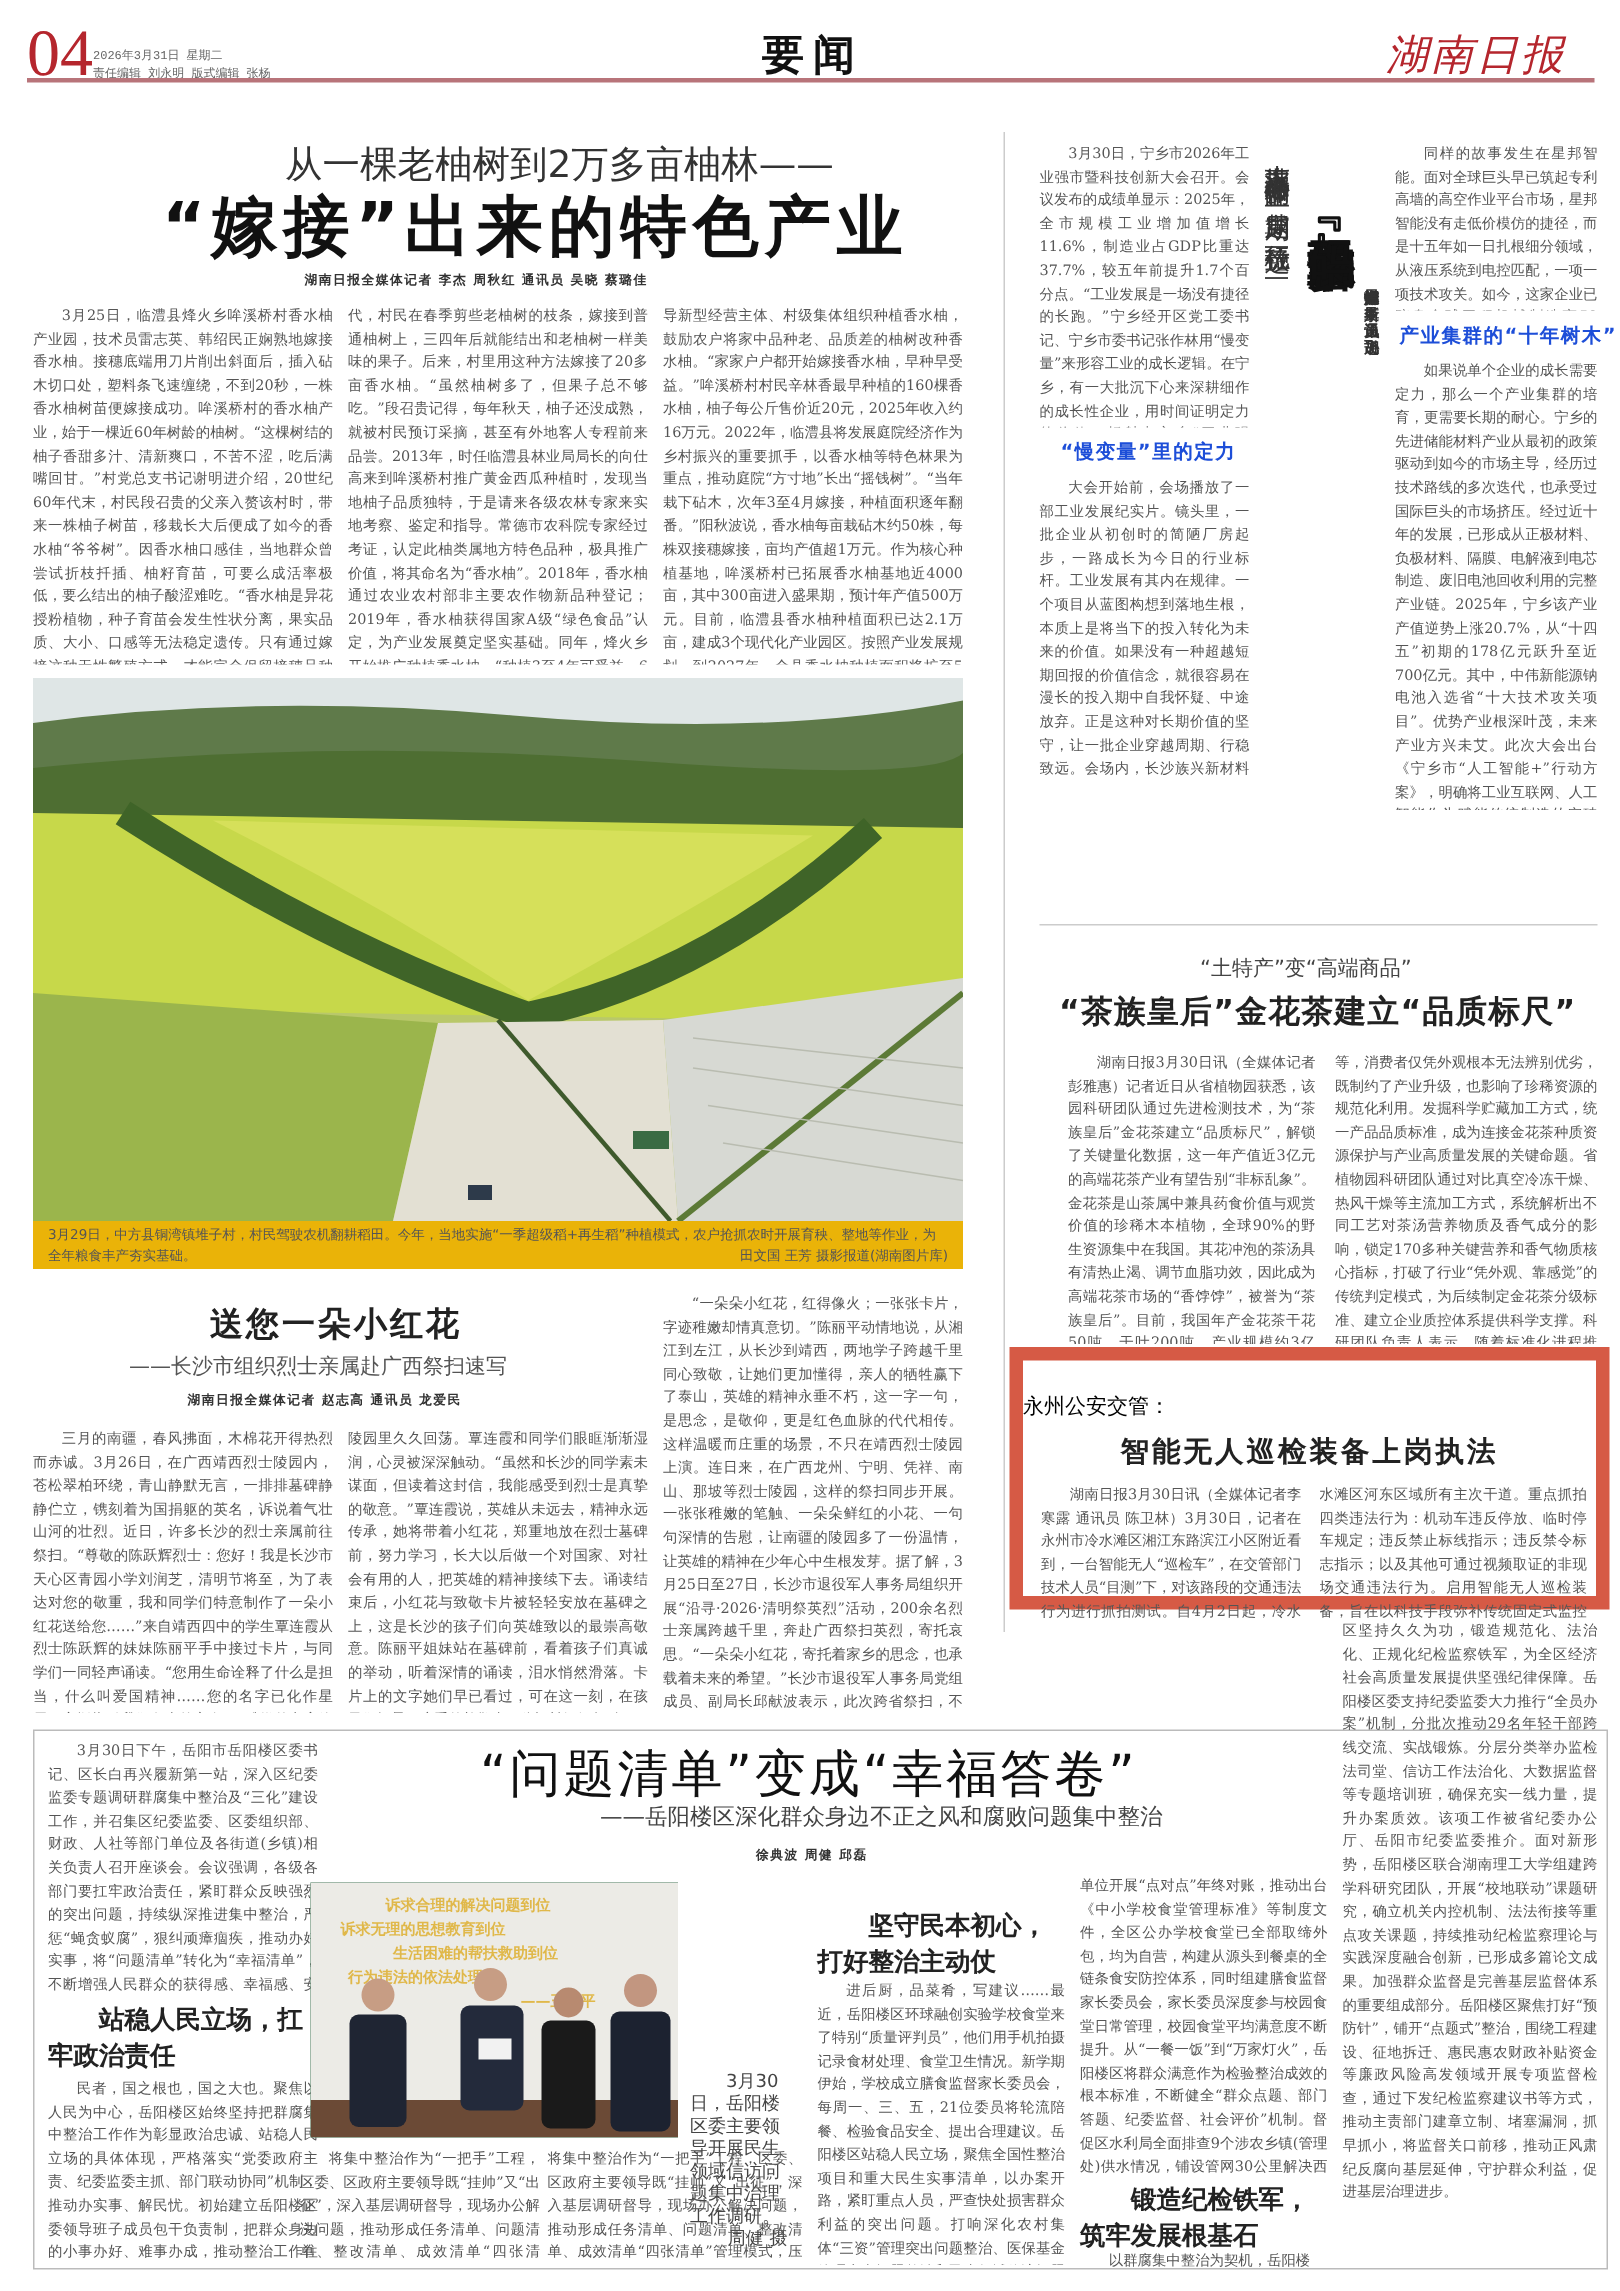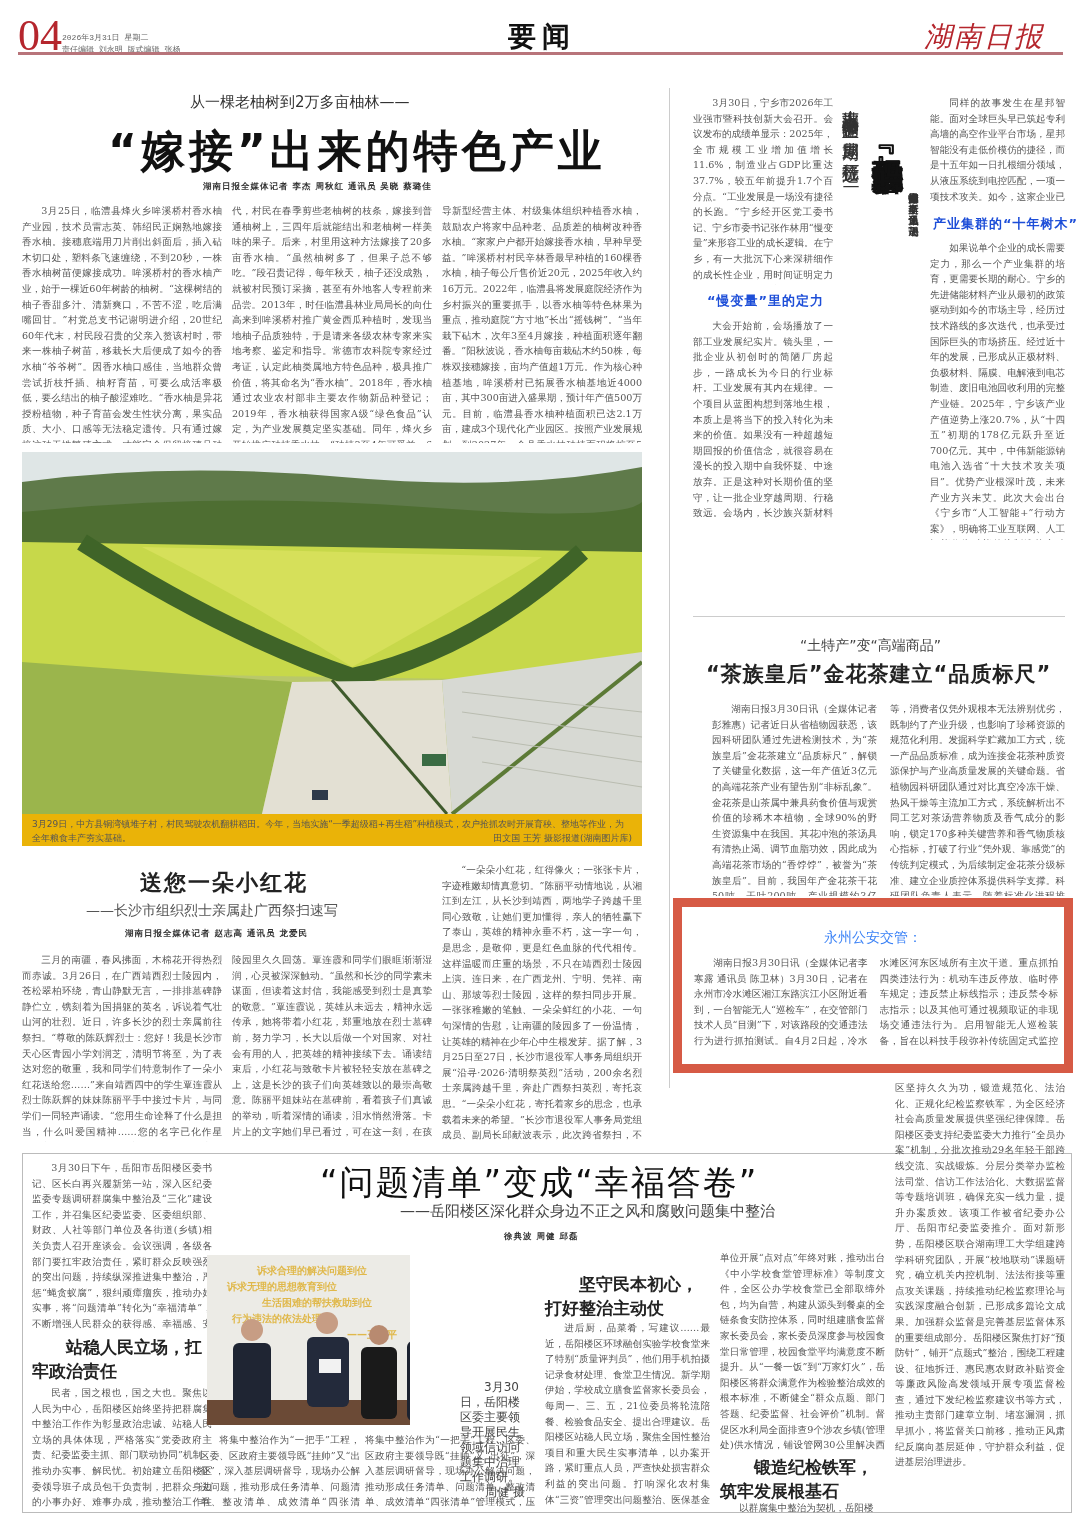--- a/index.html
+++ b/index.html
@@ -7,35 +7,35 @@
 .abs{position:absolute}
 .txt{font-size:9.6px;line-height:15.6px;color:#555;text-align:justify;text-indent:2em}
 .sans{font-family:"DejaVu Sans",sans-serif}
 
 .page-no{left:18px;top:14px;font-size:44px;color:#b5262d;font-family:"Liberation Serif",serif;line-height:44px}
 .meta{left:62px;top:32px;font-size:8px;line-height:12px;color:#666;font-family:Liberation Mono, monospace}
 .section{left:508px;top:18px;font-size:28px;font-weight:bold;color:#111;letter-spacing:6px;font-family:"DejaVu Serif",serif}
 .logo{left:924px;top:18px;font-size:28px;color:#b5262d;font-style:italic;font-family:"DejaVu Serif",serif;letter-spacing:2px}
 .rule{left:18px;top:52px;width:1045px;height:3px;background:#b8747a}
 
-.kicker1{left:190px;top:93px;font-size:15px;color:#333;font-family:"DejaVu Sans",sans-serif}
+.kicker1{left:190px;top:93px;font-size:25px;color:#333;font-family:"DejaVu Sans",sans-serif}
 .head1{left:108px;top:122px;font-size:44px;font-weight:bold;color:#111;font-family:"DejaVu Sans",sans-serif;letter-spacing:4px}
 .byline{font-size:8.5px;font-weight:bold;color:#333;font-family:"DejaVu Sans",sans-serif;letter-spacing:1px}
 .photo1{left:22px;top:452px;width:620px;height:362px;overflow:hidden;background:#b9c86a}
 .cap1{left:22px;top:814px;width:620px;height:32px;background:#eab308;font-size:9px;line-height:14px;color:#555;padding:3px 10px;font-family:"DejaVu Sans",sans-serif}
 
 .vline{width:1px;background:#ccc}
 .hline{height:1px;background:#ccc}
 .vert{writing-mode:vertical-rl;text-orientation:upright}
 .subhead{font-size:13px;font-weight:bold;color:#1d4ed8;font-family:"DejaVu Sans",sans-serif;letter-spacing:1px}
 
 .redbox{left:673px;top:898px;width:400px;height:175px;border:9px solid #d65a45;background:#fff}
 
 .bottom-frame{left:22px;top:1153px;width:1050px;height:360px;border:1px solid #bbb}
-.photo2{left:207px;top:1255px;width:203px;height:170px;overflow:hidden;background:#14532d}
+.photo2{left:207px;top:1255px;width:245px;height:170px;overflow:hidden;background:#14532d}
 .sectionhead{font-size:17px;font-weight:bold;color:#222;font-family:"DejaVu Serif",serif;line-height:24px}
 </style>
 </head>
 <body>
 
 <div class="abs page-no">04</div>
 <div class="abs meta">
   <div>2026年3月31日  星期二</div>
   <div>责任编辑  刘永明   版式编辑  张杨</div>
 </div>
@@ -89,21 +89,22 @@
 <div class="abs subhead" style="left:933px;top:215px">产业集群的“十年树木”</div>
 <div class="abs txt" style="left:930px;top:240px;width:135px;height:300px;overflow:hidden">如果说单个企业的成长需要定力，那么一个产业集群的培育，更需要长期的耐心。宁乡的先进储能材料产业从最初的政策驱动到如今的市场主导，经历过技术路线的多次迭代，也承受过国际巨头的市场挤压。经过近十年的发展，已形成从正极材料、负极材料、隔膜、电解液到电芯制造、废旧电池回收利用的完整产业链。2025年，宁乡该产业产值逆势上涨20.7%，从“十四五”初期的178亿元跃升至近700亿元。其中，中伟新能源钠电池入选省“十大技术攻关项目”。优势产业根深叶茂，未来产业方兴未艾。此次大会出台《宁乡市“人工智能+”行动方案》，明确将工业互联网、人工智能作为赋能传统制造的突破口，推动“宁乡制造”向“宁乡智造”跃升，宁乡的产业布局也从“三链两群”向“三链三群”升级。这种“十年树木”的产业培育逻辑，使得这里既有“百亿企业顶天立地”，又有“中小企业铺天盖地”。宁乡的产业森林，正成长为一片充满创新活力的“热带雨林”。</div>
 <div class="abs hline" style="left:693px;top:616px;width:372px"></div>
 
 <div class="abs sans" style="left:800px;top:637px;font-size:14px;color:#444">“土特产”变“高端商品”</div>
 <div class="abs sans" style="left:706px;top:660px;font-size:21px;font-weight:bold;color:#222;letter-spacing:1px">“茶族皇后”金花茶建立“品质标尺”</div>
 <div class="abs txt" style="left:712px;top:701px;width:165px;height:195px;overflow:hidden">湖南日报3月30日讯（全媒体记者彭雅惠）记者近日从省植物园获悉，该园科研团队通过先进检测技术，为“茶族皇后”金花茶建立“品质标尺”，解锁了关键量化数据，这一年产值近3亿元的高端花茶产业有望告别“非标乱象”。金花茶是山茶属中兼具药食价值与观赏价值的珍稀木本植物，全球90%的野生资源集中在我国。其花冲泡的茶汤具有清热止渴、调节血脂功效，因此成为高端花茶市场的“香饽饽”，被誉为“茶族皇后”。目前，我国年产金花茶干花50吨、干叶200吨，产业规模约3亿元，但其鲜花含水量高、采收期短、易褐变，长期以来小作坊暴晒、炭火烘干等粗糙加工方式普遍存在，市场“同名不同质”</div>
 <div class="abs txt" style="left:890px;top:701px;width:175px;height:195px;overflow:hidden;text-indent:0">等，消费者仅凭外观根本无法辨别优劣，既制约了产业升级，也影响了珍稀资源的规范化利用。发掘科学贮藏加工方式，统一产品品质标准，成为连接金花茶种质资源保护与产业高质量发展的关键命题。省植物园科研团队通过对比真空冷冻干燥、热风干燥等主流加工方式，系统解析出不同工艺对茶汤营养物质及香气成分的影响，锁定170多种关键营养和香气物质核心指标，打破了行业“凭外观、靠感觉”的传统判定模式，为后续制定金花茶分级标准、建立企业质控体系提供科学支撑。科研团队负责人表示，随着标准化进程推进，金花茶产业从“土特产”加速迈向“标准化高端商品”，为我国高端花茶产业规范化发展提供样板。</div>
 
 <div class="abs redbox">
-  <div style="text-align:center;margin-top:22px;font-size:14px;color:#3b82f6;font-family:Liberation Sans, sans-serif">永州公安交管：</div>
+  <div style="margin-top:22px;font-size:14px;color:#000000;font-family:Liberation Sans, sans-serif">永州公安交管：</div>
+  <div style="text-align:center;margin-top:8px;font-size:19px;font-weight:bold;color:#222;letter-spacing:2px;font-family:'DejaVu Sans',sans-serif">智能无人巡检装备上岗执法</div>
   <div style="display:flex;gap:12px;padding:8px 6px 0 12px">
     <div class="txt" style="width:175px;height:95px;overflow:hidden">湖南日报3月30日讯（全媒体记者李寒露  通讯员  陈卫林）3月30日，记者在永州市冷水滩区湘江东路滨江小区附近看到，一台智能无人“巡检车”，在交管部门技术人员“目测”下，对该路段的交通违法行为进行抓拍测试。自4月2日起，冷水滩区河东区域主次干道将启用智能无人巡检装备，对机动车违停、压线等交通违法行为实施常态化自动巡逻与抓拍执法。据永州市公安局交警支队相关负责人介绍，该智能无人巡检装备具备自动巡逻、移动抓拍及现场警示功能，执法范围覆盖冷</div>
     <div class="txt" style="width:180px;height:95px;overflow:hidden;text-indent:0">水滩区河东区域所有主次干道。重点抓拍四类违法行为：机动车违反停放、临时停车规定；违反禁止标线指示；违反禁令标志指示；以及其他可通过视频取证的非现场交通违法行为。启用智能无人巡检装备，旨在以科技手段弥补传统固定式监控设备盲区，实现对重点区域道路交通状况的实时动态监管，进一步提高道路通行效率，规范停车秩序，保障群众出行安全。此举是永州公安交管推进“智慧交管”建设的重要一环。与传统电子警察相比，无人巡检装备机动性更强、覆盖范围更广、取证更灵活。</div>
   </div>
 </div>
 
 <div class="abs" style="left:140px;top:868px;font-size:22px;font-weight:bold;color:#222;font-family:'DejaVu Serif',serif;letter-spacing:2px">送您一朵小红花</div>
 <div class="abs sans" style="left:86px;top:902px;font-size:14px;color:#555">——长沙市组织烈士亲属赴广西祭扫速写</div>
 <div class="abs byline" style="left:125px;top:928px">湖南日报全媒体记者  赵志高  通讯员  龙爱民</div>
 <div class="abs txt" style="left:22px;top:952px;width:200px;height:190px;overflow:hidden">三月的南疆，春风拂面，木棉花开得热烈而赤诚。3月26日，在广西靖西烈士陵园内，苍松翠柏环绕，青山静默无言，一排排墓碑静静伫立，镌刻着为国捐躯的英名，诉说着气壮山河的壮烈。近日，许多长沙的烈士亲属前往祭扫。“尊敬的陈跃辉烈士：您好！我是长沙市天心区青园小学刘润芝，清明节将至，为了表达对您的敬重，我和同学们特意制作了一朵小红花送给您……”来自靖西四中的学生覃连霞从烈士陈跃辉的妹妹陈丽平手中接过卡片，与同学们一同轻声诵读。“您用生命诠释了什么是担当，什么叫爱国精神……您的名字已化作星辰，永远指引我们向上的方向。”稚嫩的文字饱含真情，清澈的诵读声在</div>

